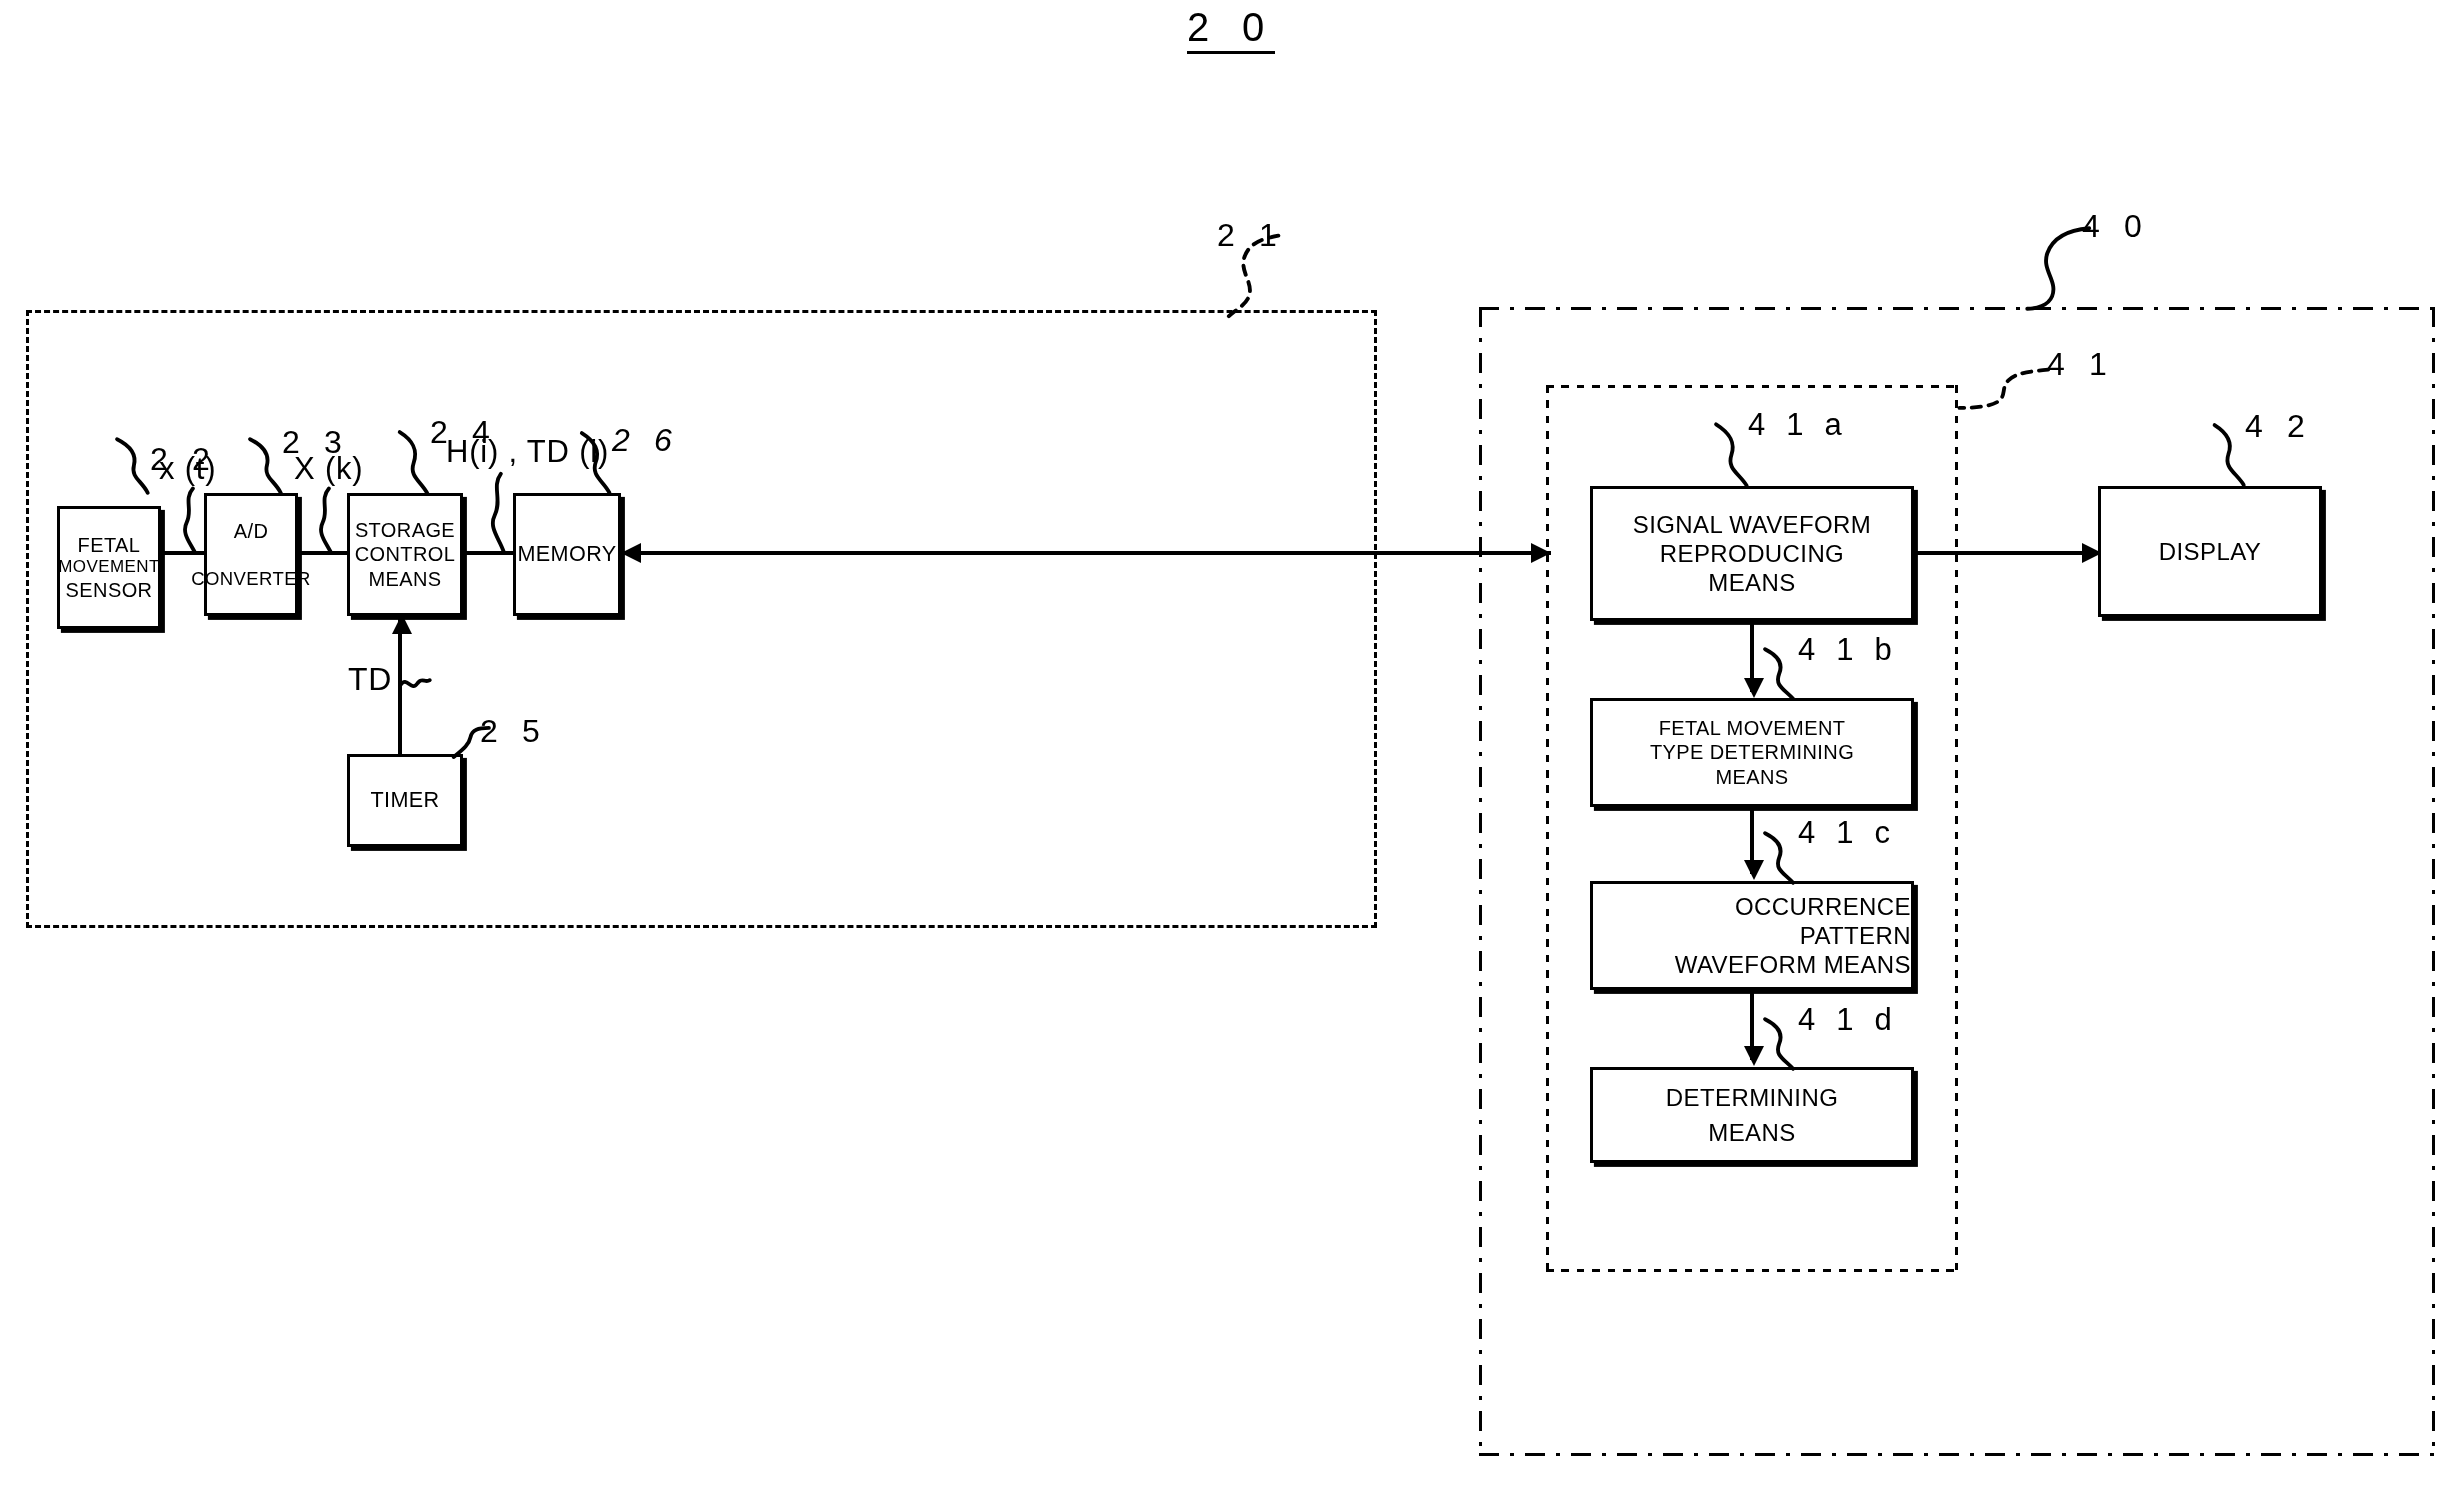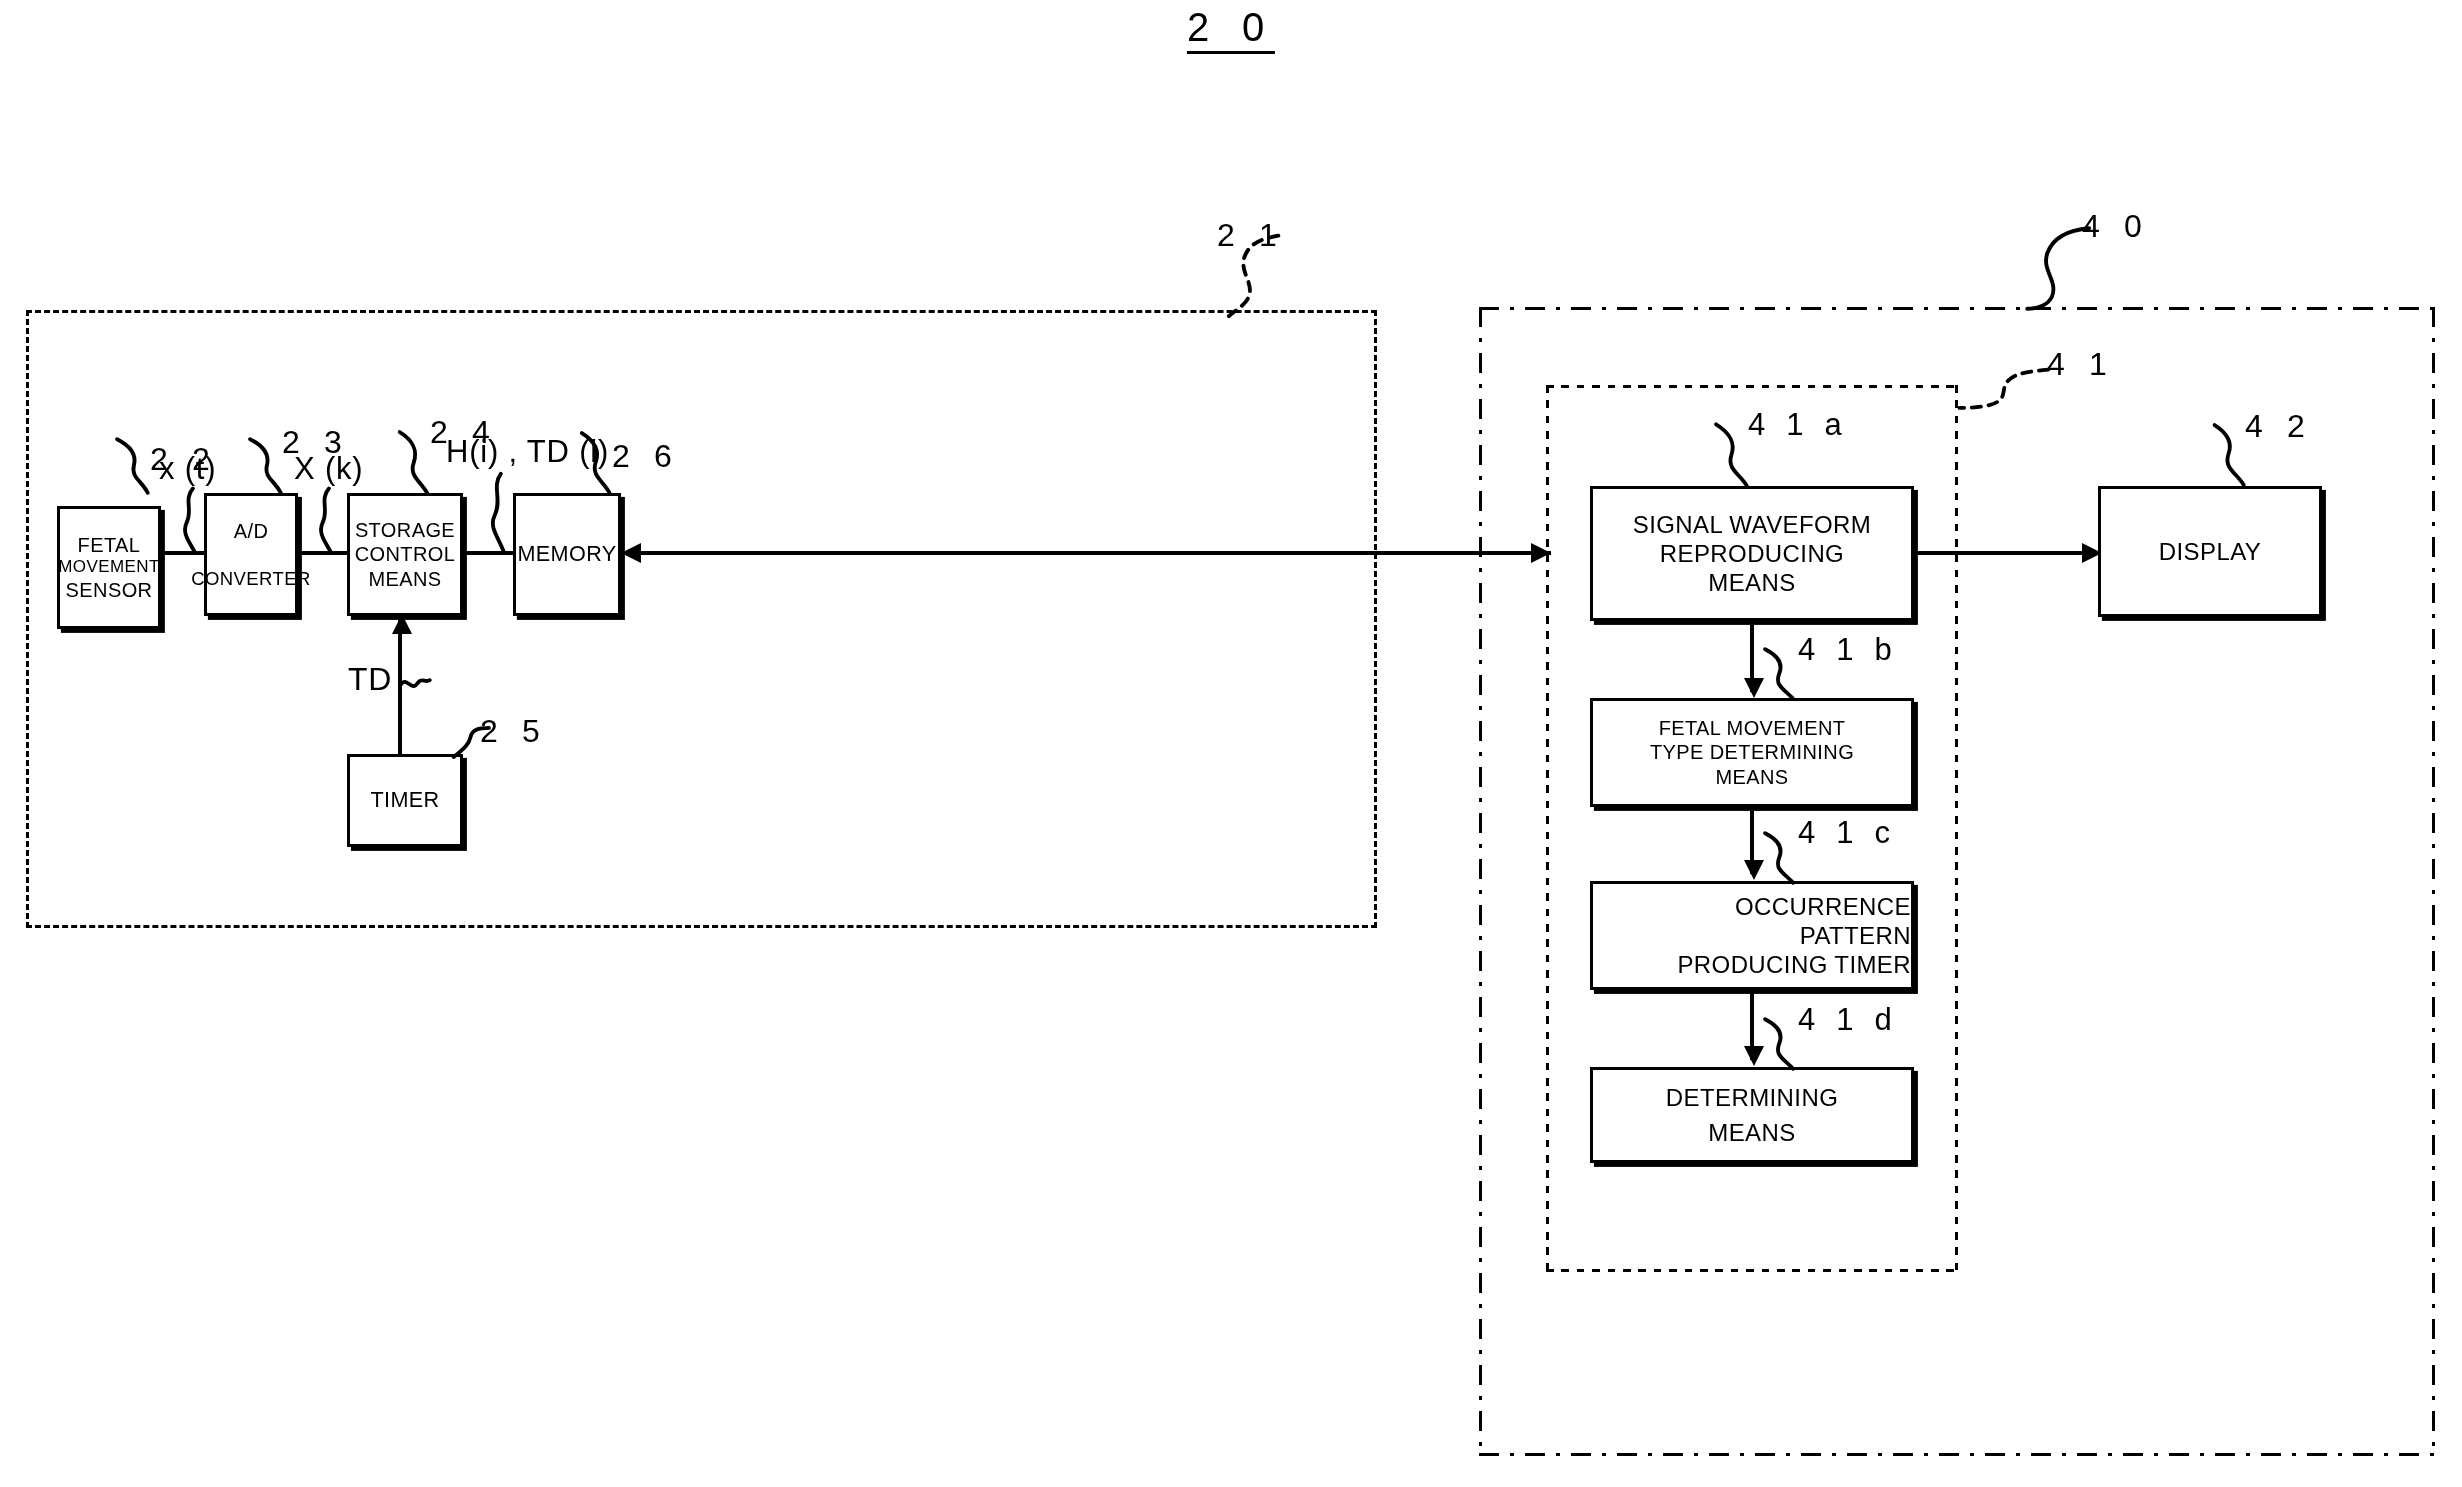--- a/index.html
+++ b/index.html
@@ -247,21 +247,21 @@
   <path d="M52 6 C 38 6, 30 8, 28 18 C 26 28, 18 34, 6 44"></path>
 </svg>
 <div class="ref" style="left:480px; top:715px;">2 5</div>
 
 <div class="block" style="left:513px; top:493px; width:108px; height:123px; font-size:21.6px;">
   <span class="ln">MEMORY</span>
 </div>
 <svg class="squiggle" style="left:577px; top:430px; width:45px; height:66px;" viewBox="0 0 58 86">
   <path d="M6 4 C 22 14, 30 26, 24 42 C 18 60, 34 66, 42 82"></path>
 </svg>
-<div class="ref" style="left:612px; top:440px;">2 6</div>
+<div class="ref" style="left:612px; top:424px;font-style:italic;">2 6</div>
 
 <div class="siglabel" style="left:159px; top:453px;">x (t)</div>
 <svg class="squiggle" style="left:179px; top:487px; width:21.6px; height:66px;" viewBox="0 0 28 86">
   <path d="M18 2 C 6 16, 18 30, 10 46 C 3 60, 14 72, 20 84"></path>
 </svg>
 
 <div class="siglabel" style="left:294px; top:453px;">X (k)</div>
 <svg class="squiggle" style="left:315px; top:487px; width:21.6px; height:66px;" viewBox="0 0 28 86">
   <path d="M18 2 C 6 16, 18 30, 10 46 C 3 60, 14 72, 20 84"></path>
 </svg>
@@ -292,21 +292,21 @@
   <span class="ln">MEANS</span>
 </div>
 <svg class="squiggle" style="left:1762px; top:646px; width:45px; height:56px;" viewBox="0 0 58 72">
   <path d="M4 4 C 20 12, 28 22, 22 36 C 16 52, 30 56, 40 68"></path>
 </svg>
 <div class="ref ref-sm" style="left:1798px; top:634px;">4 1 b</div>
 
 <div class="block" style="left:1590px; top:881px; width:324px; height:109px; font-size:24px;align-items:flex-end;">
   <span class="ln">OCCURRENCE</span>
   <span class="ln">PATTERN</span>
-  <span class="ln">PRODUCING TIMER</span>
+  <span class="ln">WAVEFORM MEANS</span>
 </div>
 <svg class="squiggle" style="left:1762px; top:830px; width:45px; height:56px;" viewBox="0 0 58 72">
   <path d="M4 4 C 20 12, 28 22, 22 36 C 16 52, 30 56, 40 68"></path>
 </svg>
 <div class="ref ref-sm" style="left:1798px; top:817px;">4 1 c</div>
 
 <div class="block" style="left:1590px; top:1067px; width:324px; height:96px; font-size:24px; justify-content:space-around; padding:9.3px 0;align-items:center;">
   <span class="ln">DETERMINING</span>
   <span class="ln">MEANS</span>
 </div>

